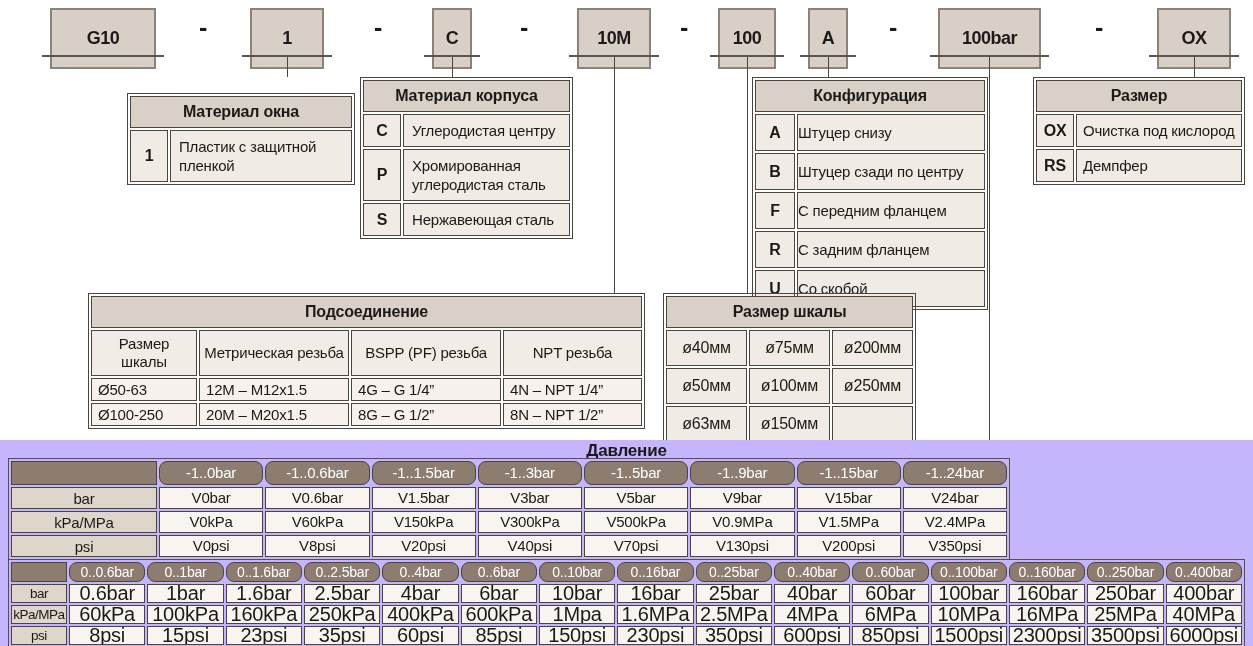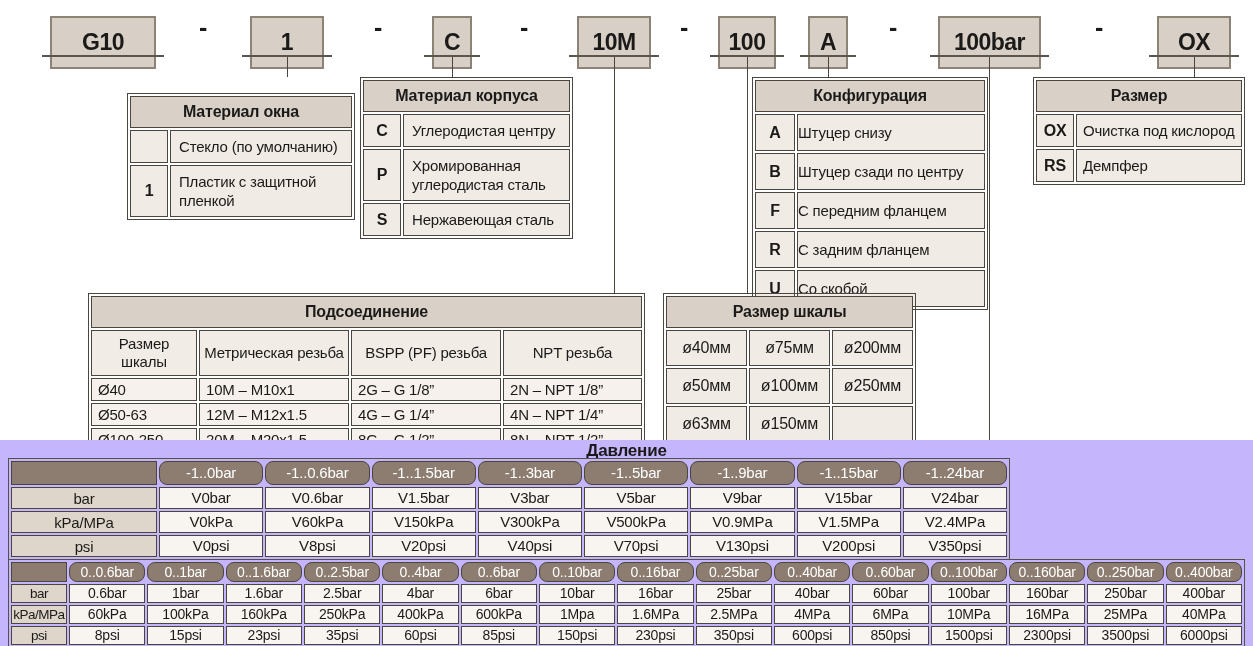--- a/index.html
+++ b/index.html
@@ -1,23 +1,23 @@
 <!DOCTYPE html>
 <html><head>
 <meta charset="utf-8">
 <style>
   * { margin:0; padding:0; box-sizing:border-box; }
   html,body { background:#ffffff; }
   body { font-family:"Liberation Sans", sans-serif; color:#1c1a18; letter-spacing:-0.2px; }
   .page { position:relative; width:1253px; height:646px; background:#ffffff; overflow:hidden; }
 
   
-  .code-box { position:absolute; top:16px; height:53px; background:#d8d0c6; border:2px solid #8c8376;
+  .code-box { position:absolute; top:8px; height:61px; background:#d8d0c6; border:2px solid #8c8376;
               display:flex; align-items:center; justify-content:center;
-              font-weight:bold; font-size:23px; letter-spacing:-0.5px; }
+              font-weight:bold; font-size:18px; letter-spacing:-0.5px; }
   .code-underline { position:absolute; top:55px; height:2px; background:#5a564f; }
   .code-dash { position:absolute; top:13px; font-weight:bold; font-size:25px; }
   .connector { position:absolute; width:1px; background:#4a463f; }
 
   
   table { position:absolute; border-collapse:separate; border-spacing:2px; background:transparent;
           border:1px solid #4a463f; table-layout:fixed; }
   th, td { border:1px solid #4a463f; overflow:hidden; }
   .tbl-title { background:#d9d1c7; font-weight:bold; font-size:16px; text-align:center; padding:6px 2px; }
 
@@ -40,21 +40,21 @@
   .p-table { border:1px solid #55504a; }
   .p-range { background:#8c7d70; color:#ffffff; font-size:15px; font-weight:normal; text-align:center; padding:1px 0;border-radius:8px; }
   .p-corner { background:#8c7d70; }
   .p-unit { background:#ded6ca; text-align:center; font-size:15px; padding:0; }
   .p-val { background:#f8f4f0; text-align:center; font-size:15px; padding:0; line-height:19px; }
   .vac .p-corner, .vac .p-unit { width:146px; }
   .vac .p-range, .vac .p-val { line-height:20px; }
   .pos .p-corner, .pos .p-unit { width:56px; }
   .pos .p-unit { font-size:13.5px; letter-spacing:-0.5px; }
   .pos .p-range { font-size:14px; }
-  .pos .p-val { font-size:14px; line-height:17px; }
+  .pos .p-val { font-size:20px; line-height:17px; }
 </style>
 </head>
 <body>
 
 <div class="page">
 
   <div class="code-box" style="left:50px;width:106px">G10</div>
   <div class="code-box" style="left:250px;width:74px">1</div>
   <div class="code-box" style="left:432px;width:40px">C</div>
   <div class="code-box" style="left:577px;width:74px">10M</div>
@@ -92,24 +92,20 @@
         <col style="width:38px">
         <col>
       </colgroup>
     <thead>
         <tr>
           <th colspan="2" class="tbl-title">Материал окна</th>
         </tr>
       </thead>
     <tbody>
         <tr>
-          <td class="kv-code"></td>
-          <td class="kv-desc">Стекло (по умолчанию)</td>
-        </tr>
-        <tr>
           <td class="kv-code">1</td>
           <td class="kv-desc">Пластик с защитной пленкой</td>
         </tr>
       </tbody>
   </table>
 
   <table class="t-body" style="left:360px;top:77px;width:213px">
     <colgroup>
         <col style="width:38px">
         <col>
@@ -203,26 +199,20 @@
           <th colspan="4" class="tbl-title">Подсоединение</th>
         </tr>
       <tr class="conn-cols">
           <th class="conn-col">Размер шкалы</th>
           <th class="conn-col">Метрическая резьба</th>
           <th class="conn-col">BSPP (PF) резьба</th>
           <th class="conn-col">NPT резьба</th>
         </tr>
     </thead>
     <tbody>
-        <tr>
-          <td class="conn-val">Ø40</td>
-          <td class="conn-val">10M – M10x1</td>
-          <td class="conn-val">2G – G 1/8”</td>
-          <td class="conn-val">2N – NPT 1/8”</td>
-        </tr>
         <tr>
           <td class="conn-val">Ø50-63</td>
           <td class="conn-val">12M – M12x1.5</td>
           <td class="conn-val">4G – G 1/4”</td>
           <td class="conn-val">4N – NPT 1/4”</td>
         </tr>
         <tr>
           <td class="conn-val">Ø100-250</td>
           <td class="conn-val">20M – M20x1.5</td>
           <td class="conn-val">8G – G 1/2”</td>

